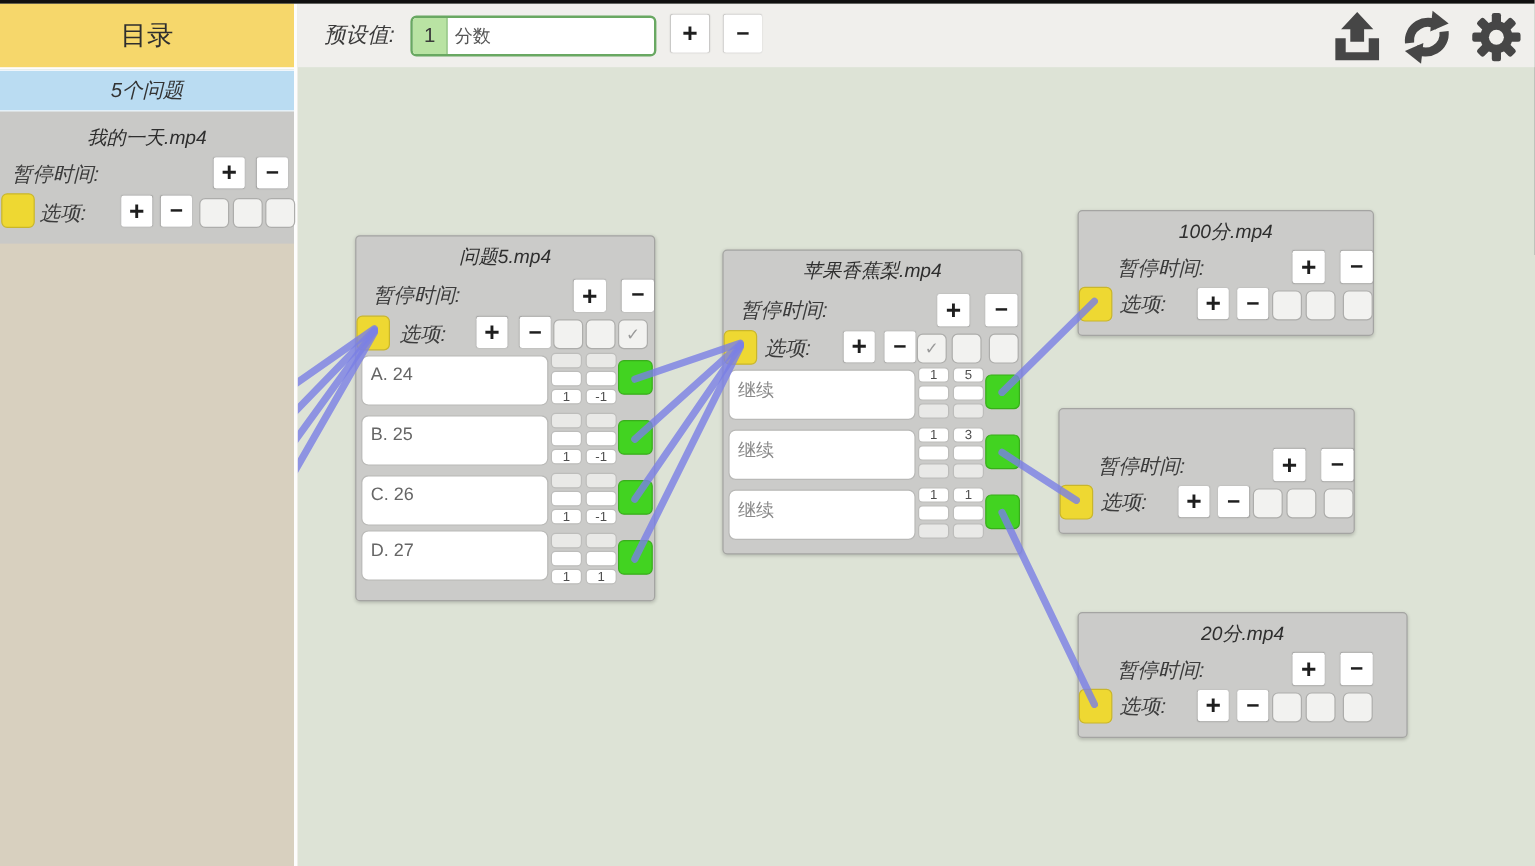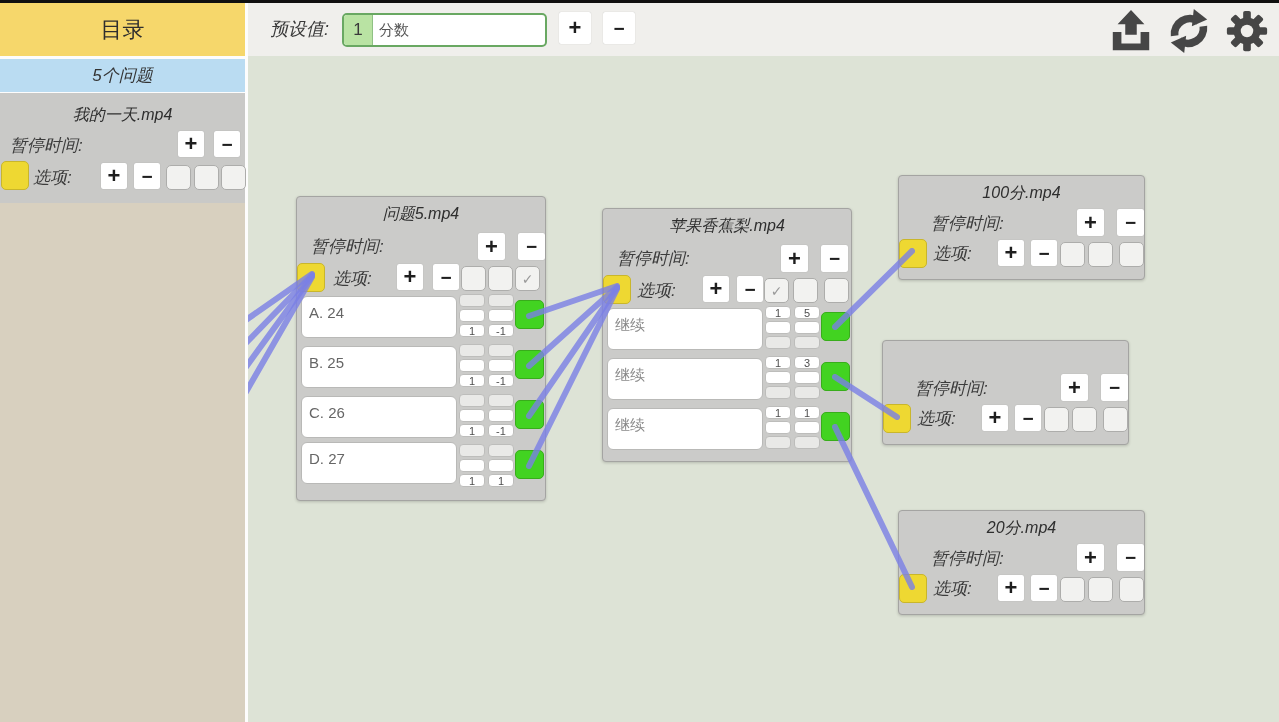--- a/index.html
+++ b/index.html
@@ -192,21 +192,21 @@
     <div class="abs sq-btn minus mini-btn" style="left:218px;top:33px;">−</div>
     <div class="abs yellow-sq" style="left:0px;top:63px;"></div>
     <div class="abs lbl" style="left:34px;top:66px;">选项:</div>
     <div class="abs sq-btn plus mini-btn" style="left:99px;top:64px;width:26px;height:26px;">+</div>
     <div class="abs sq-btn minus mini-btn" style="left:132px;top:64px;width:26px;height:26px;">−</div>
     <div class="abs chk" style="left:161px;top:66px;"></div>
     <div class="abs chk" style="left:189px;top:66px;"></div>
     <div class="abs chk" style="left:220px;top:66px;"></div>
   </div>
 
-  <div class="abs node" style="left:898px;top:510px;width:245px;height:103px;">
+  <div class="abs node" style="left:898px;top:510px;width:245px;height:103px;padding-left:28px;">
     <div class="abs node-title">20分.mp4</div>
     <div class="abs lbl" style="left:32px;top:36px;">暂停时间:</div>
     <div class="abs sq-btn plus mini-btn" style="left:178px;top:33px;">+</div>
     <div class="abs sq-btn minus mini-btn" style="left:218px;top:33px;">−</div>
     <div class="abs yellow-sq" style="left:0px;top:63px;"></div>
     <div class="abs lbl" style="left:34px;top:66px;">选项:</div>
     <div class="abs sq-btn plus mini-btn" style="left:99px;top:64px;width:26px;height:26px;">+</div>
     <div class="abs sq-btn minus mini-btn" style="left:132px;top:64px;width:26px;height:26px;">−</div>
     <div class="abs chk" style="left:161px;top:66px;"></div>
     <div class="abs chk" style="left:189px;top:66px;"></div>

